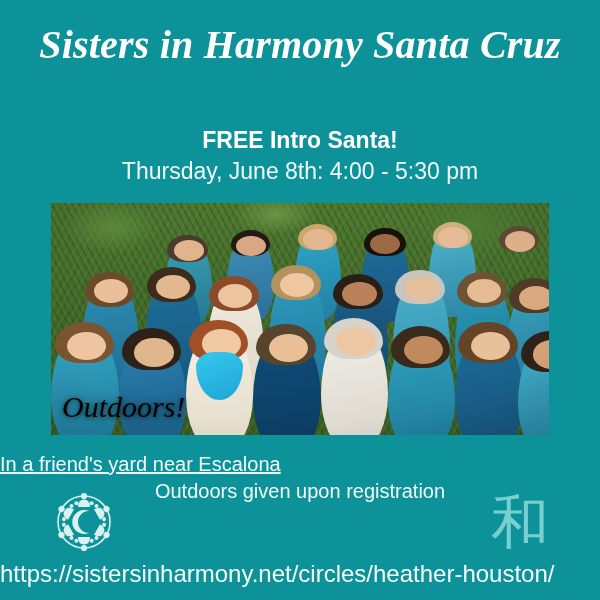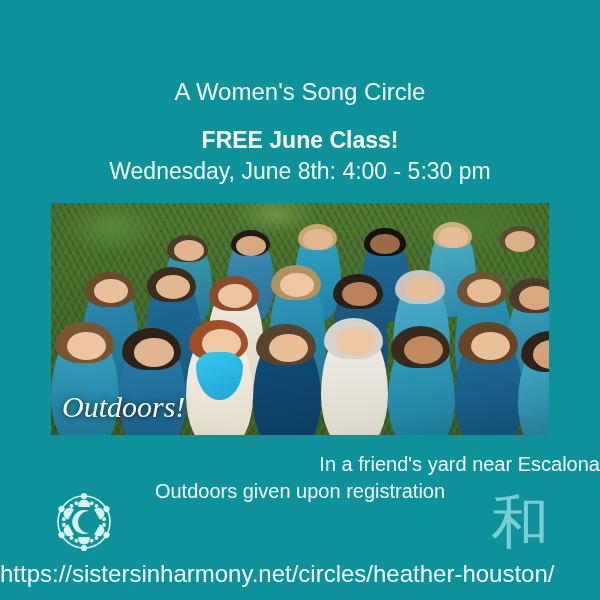--- a/index.html
+++ b/index.html
@@ -109,36 +109,37 @@
     pointer-events: none;
   }
 
   .overlay-text {
     position: absolute;
     font-family: "Liberation Serif", "DejaVu Serif", serif;
     font-style: italic;
     font-weight: normal;
     font-size: 30px;
     line-height: 34px;
-    color: #ffffff;
+    color: #000000;
     text-shadow: 0 1px 4px rgba(0,0,0,0.55), 0 0 12px rgba(0,0,0,0.35);
     white-space: nowrap;
   }
   .overlay-outdoors { left: 62px; top: 390px; }
   .overlay-inperson { left: 397px; top: 390px; }
 
   
   .location-line1 {
     position: absolute;
     left: 0; top: 452px;
     width: 600px;
-    text-align: right;
+    text-align: left;
     font-size: 20px;
     line-height: 25px;
     color: #f2fbfb;
+    text-decoration: underline;
   }
   .location-line2 {
     position: absolute;
     left: 0; top: 479px;
     width: 600px;
     text-align: center;
     font-size: 20px;
     line-height: 25px;
     color: #f2fbfb;
   }
@@ -180,26 +181,26 @@
     text-align: center;
     color: #78cfcf;
     font-weight: normal;
   }
 </style>
 </head>
 <body>
 
 <div id="flyer">
 
-
-  <div class="subtitle">A Women's Song Circle</div>
-
-  <div class="promo-headline">FREE June Class!</div>
-
-  <div class="promo-datetime">Wednesday, June 8th: 4:00 - 5:30 pm</div>
+  <div class="title">Sisters in Harmony Santa Cruz</div>
+
+
+  <div class="promo-headline">FREE Intro Santa!</div>
+
+  <div class="promo-datetime">Thursday, June 8th: 4:00 - 5:30 pm</div>
 
   <div class="photo-frame">
     <div class="photo-grass"></div>
 
     <div class="photo-crowd">
 
       <div class="person" style="left:36%;top:6%;width:9%;height:40%;background:linear-gradient(170deg,#3f8fb8,#2a6f96);"></div>
       <div class="hair" style="left:36.6%;top:4%;width:7.6%;height:12%;background:#231a14;"></div>
       <div class="head" style="left:37.6%;top:6.5%;width:5.8%;height:9.5%;background:#d8a783;"></div>
 

